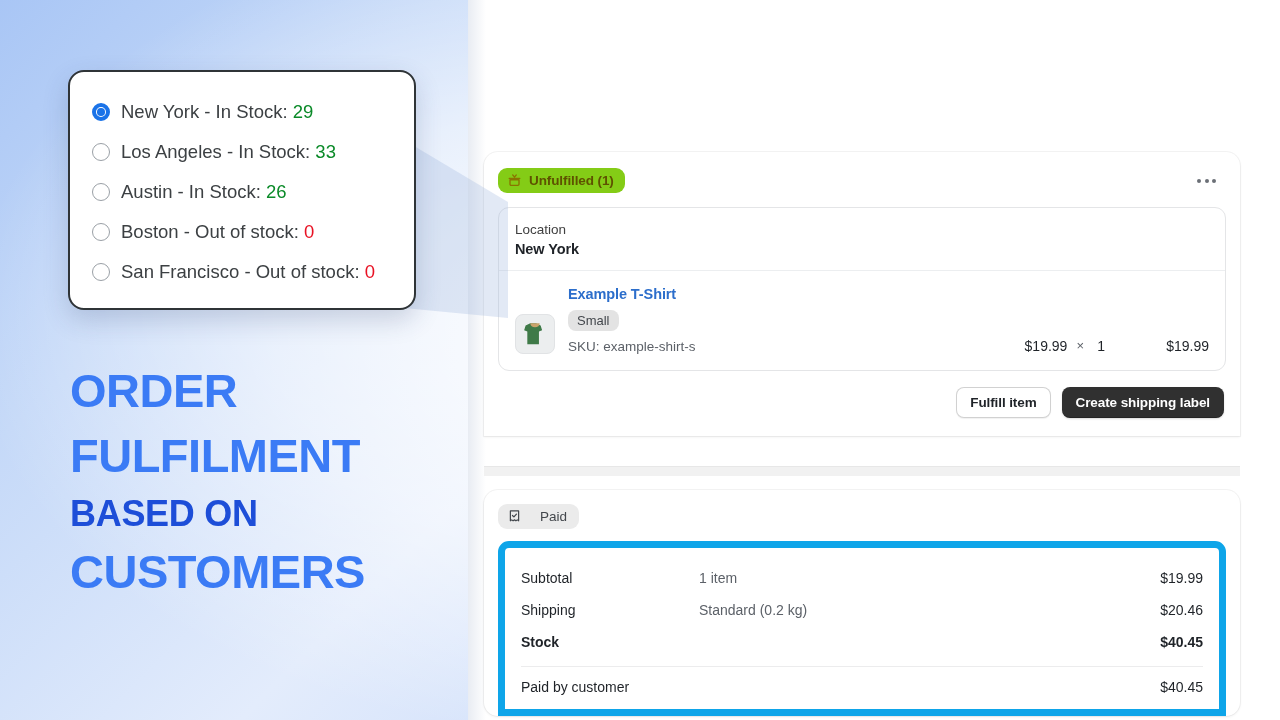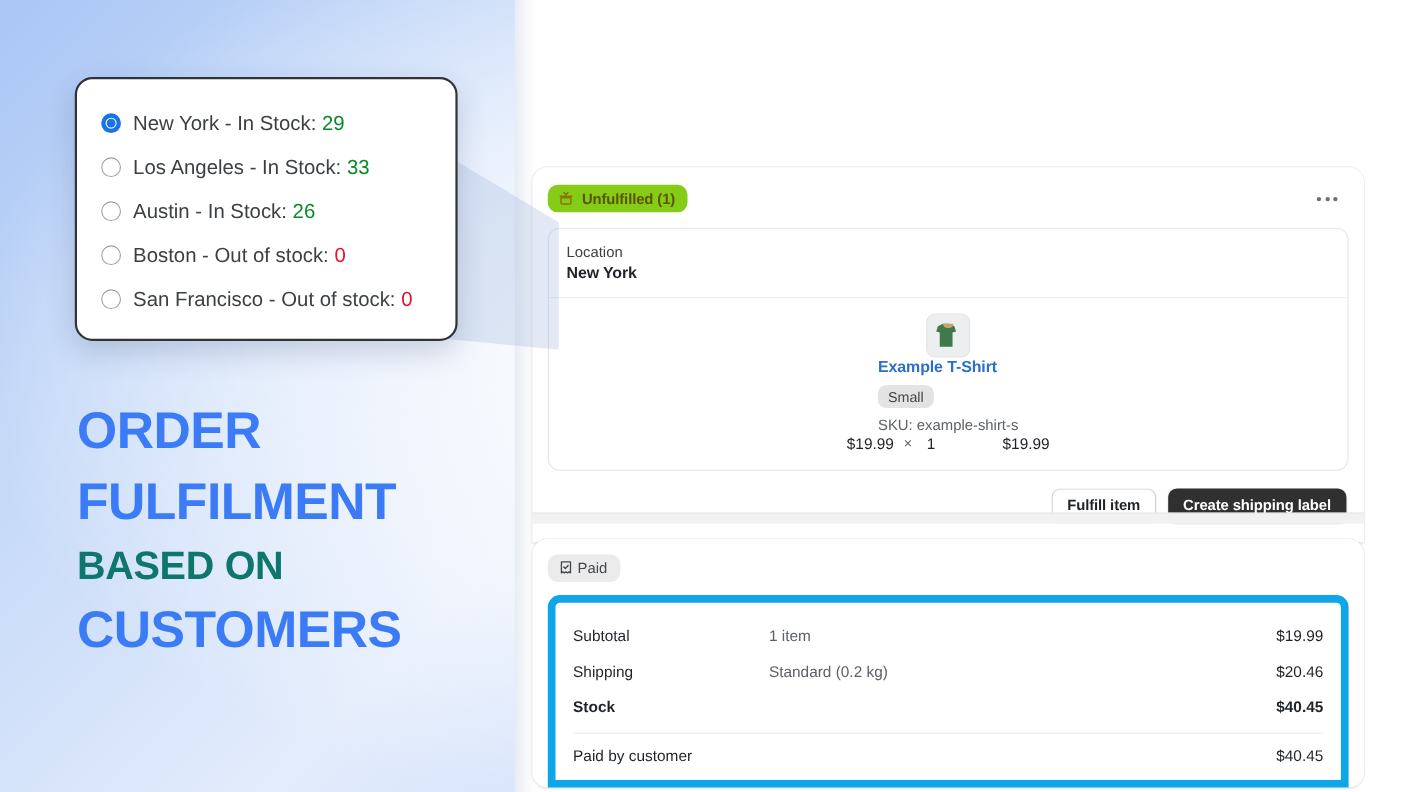--- a/index.html
+++ b/index.html
@@ -47,21 +47,21 @@
   }
   .dots i { width:4px; height:4px; border-radius:50%; background:#6b6f76; display:block; }
 
   .inner-card {
     margin:0 14px; border:1px solid #e4e5e7; border-radius:11px; overflow:hidden;
   }
   .loc-block { padding:14px 16px 13px; border-bottom:1px solid #eceef0; }
   .loc-label { font-size:13.5px; color:#404040; margin-bottom:4px; }
   .loc-value { font-size:14.5px; color:#1f2328; font-weight:600; letter-spacing:-0.1px; }
 
-  .line-item { display:flex; padding:14px 16px 16px; align-items:center;flex-direction:column; }
+  .line-item { display:flex; padding:14px 16px 16px; gap:13px; align-items:flex-end; }
   .thumb {
     width:40px; height:40px; flex:0 0 40px; border-radius:8px;
     border:1px solid #e1e3e5; background:#eceeef; overflow:hidden;
     display:flex; align-items:center; justify-content:center;
   }
   .item-main { flex:1 1 auto; min-width:0; }
   .item-title {
     font-size:14.5px; color:#2c6ecb; font-weight:600; letter-spacing:-0.1px;
     text-decoration:none; display:inline-block; cursor:pointer;
   }
@@ -101,21 +101,21 @@
   }
 
   
   .pay-card {
     position:absolute; left:484px; top:490px; width:756px;
     background:#fff; border-radius:14px;
     box-shadow:0 0 0 1px rgba(0,0,0,0.045), 0 1px 3px rgba(0,0,0,0.07);
   }
   .pay-head { padding:14px 14px 12px; }
   .badge-grey {
-    display:inline-flex; align-items:center; gap:3px;
+    display:inline-flex; align-items:center; gap:18px;
     background:#ebebeb; color:#43474c;
     border-radius:9px; padding:5px 12px 5px 9px;
     font-size:13.5px; font-weight:500;
   }
   .totals { margin:0 14px; border:7px solid #0ea5e9; border-top-left-radius:11px; border-top-right-radius:11px; padding:14px 16px 6px; }
   .trow { display:flex; align-items:center; padding:8px 0; font-size:14px; }
   .tlabel { width:178px; color:#1f2328; }
   .tdesc { flex:1 1 auto; color:#5c6168; }
   .tval { text-align:right; color:#1f2328; }
   .trow.bold .tlabel, .trow.bold .tval { font-weight:700; }
@@ -142,21 +142,21 @@
   .num-bad { color:#e81123; }
 
   .connector { position:absolute; left:404px; top:140px; z-index:2; pointer-events:none; }
 
   
   .headline {
     position:absolute; left:70px; top:358px; width:400px; z-index:4;
     font-weight:700; font-size:47px; line-height:1.39;
     letter-spacing:-0.5px; color:#3b7bf5;
   }
-  .headline .sm { font-size:36px; color:#0f766e; letter-spacing:-0.3px; }
+  .headline .sm { font-size:36px; color:#1d4ed8; letter-spacing:-0.3px; }
   .hl-line { display:block; }
 </style>
 </head>
 <body>
 
 <div class="panel"></div>
 <div class="panel-shadow"></div>
 
 <svg class="connector" width="110" height="200">
   <polygon points="0,0 104,62 104,178 0,168" fill="#9fb6dd" opacity="0.30"></polygon>

